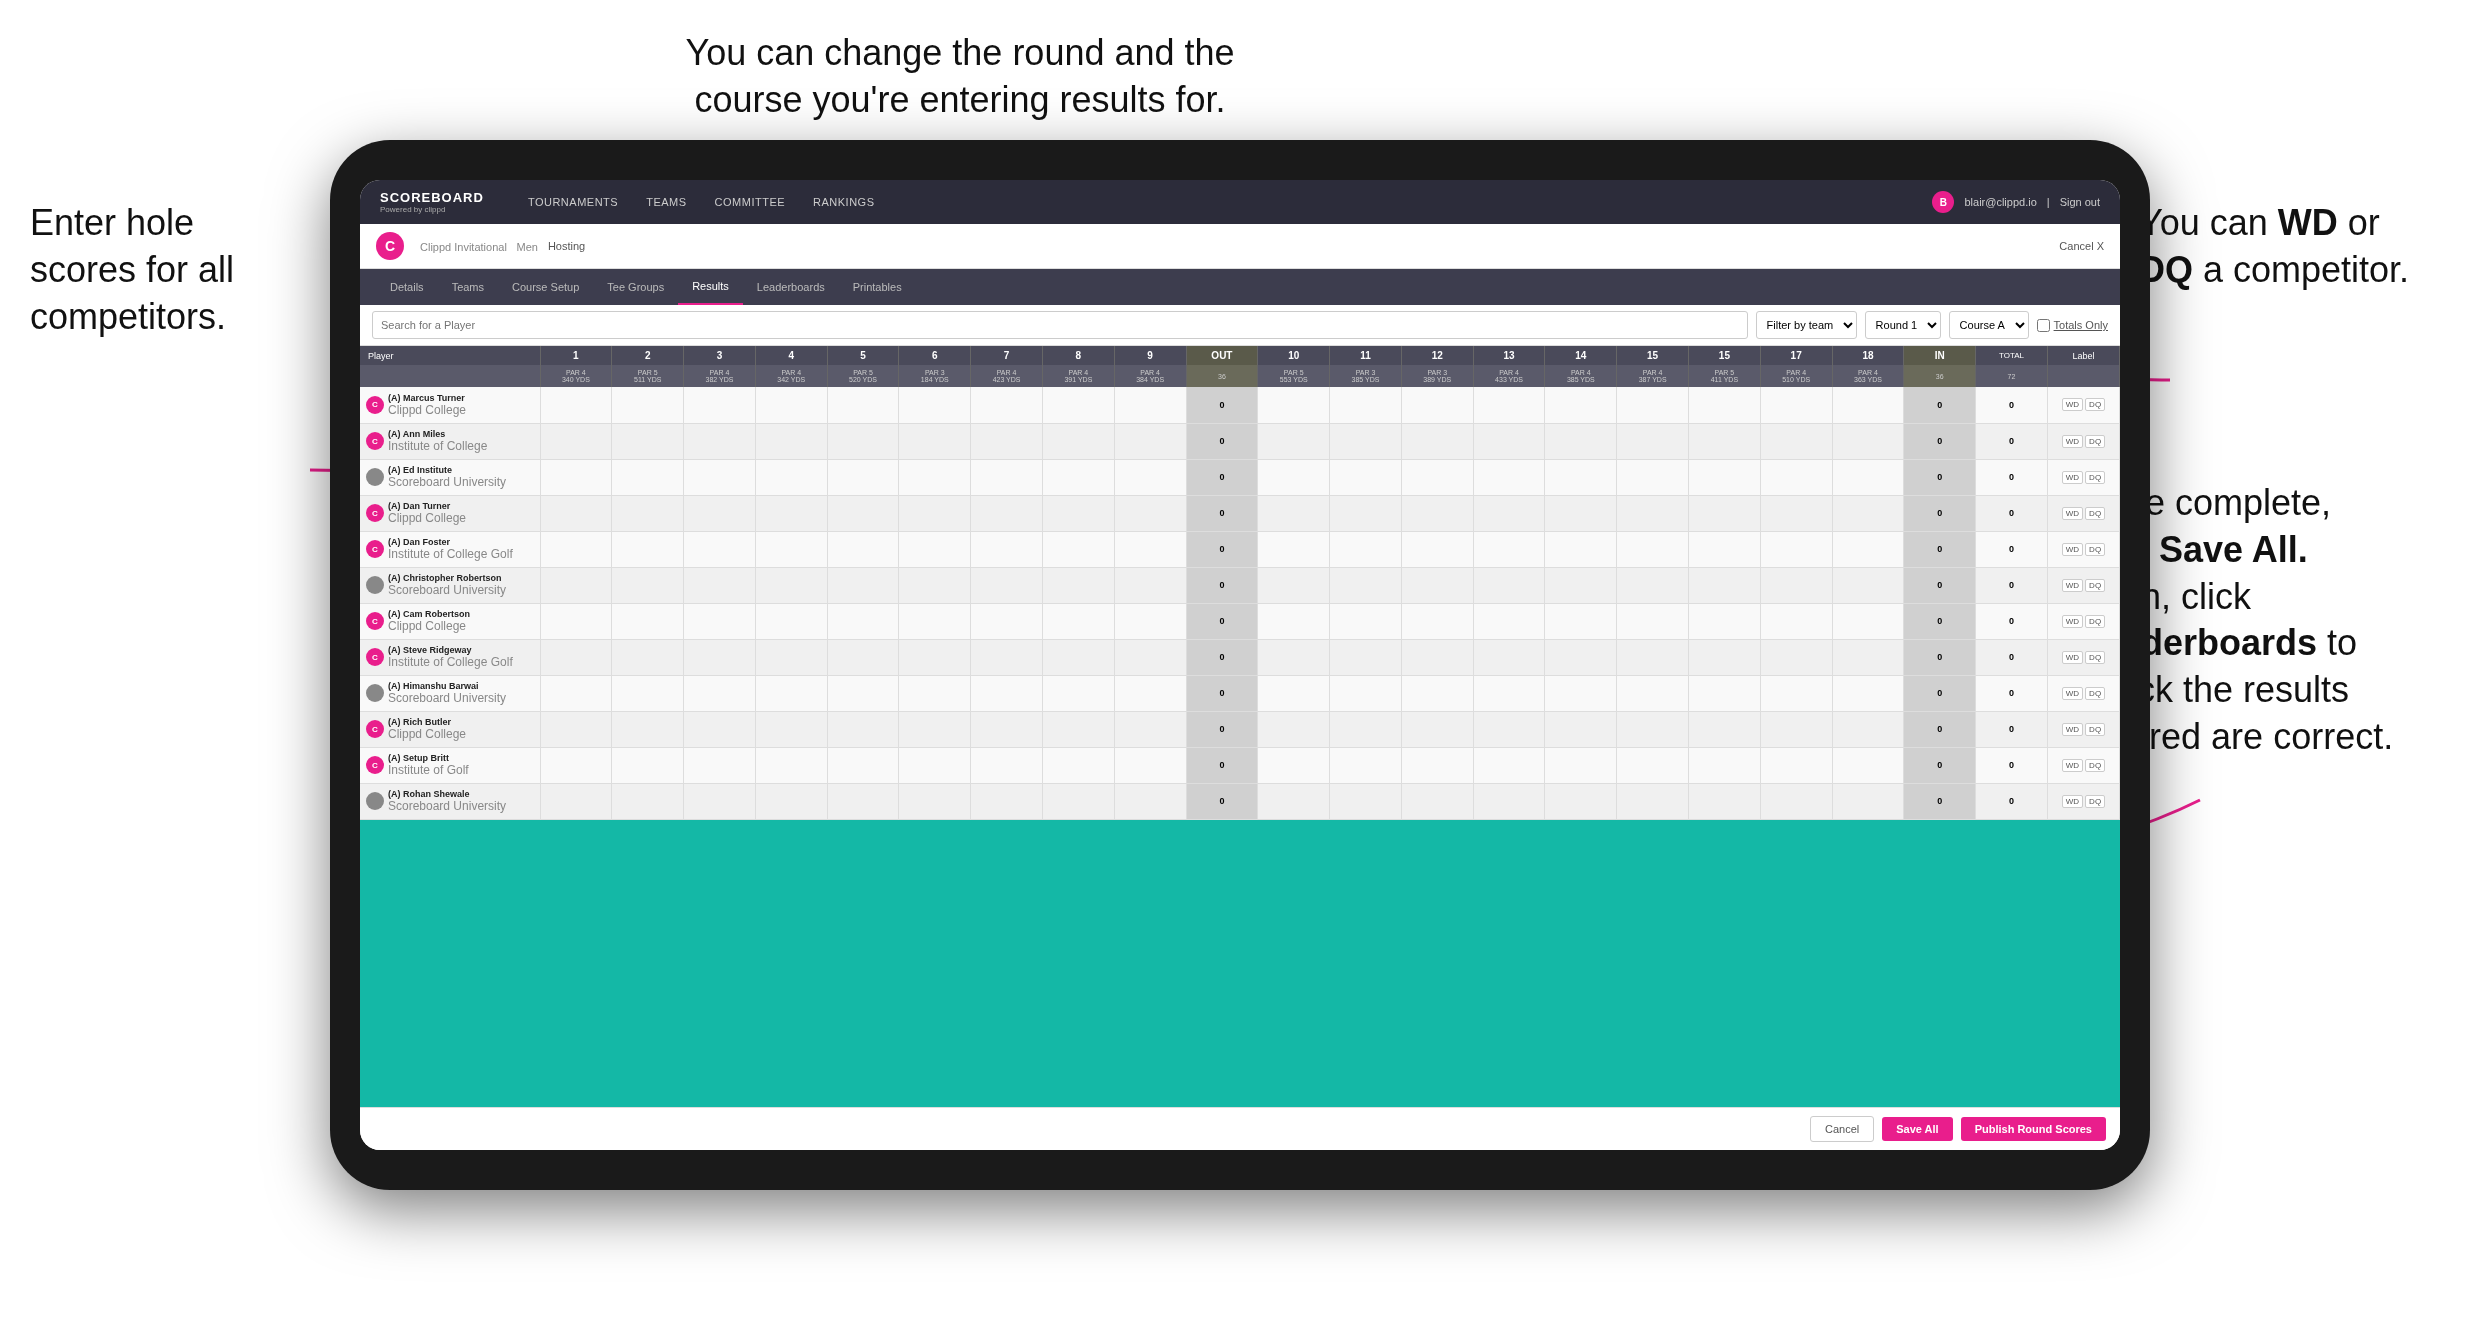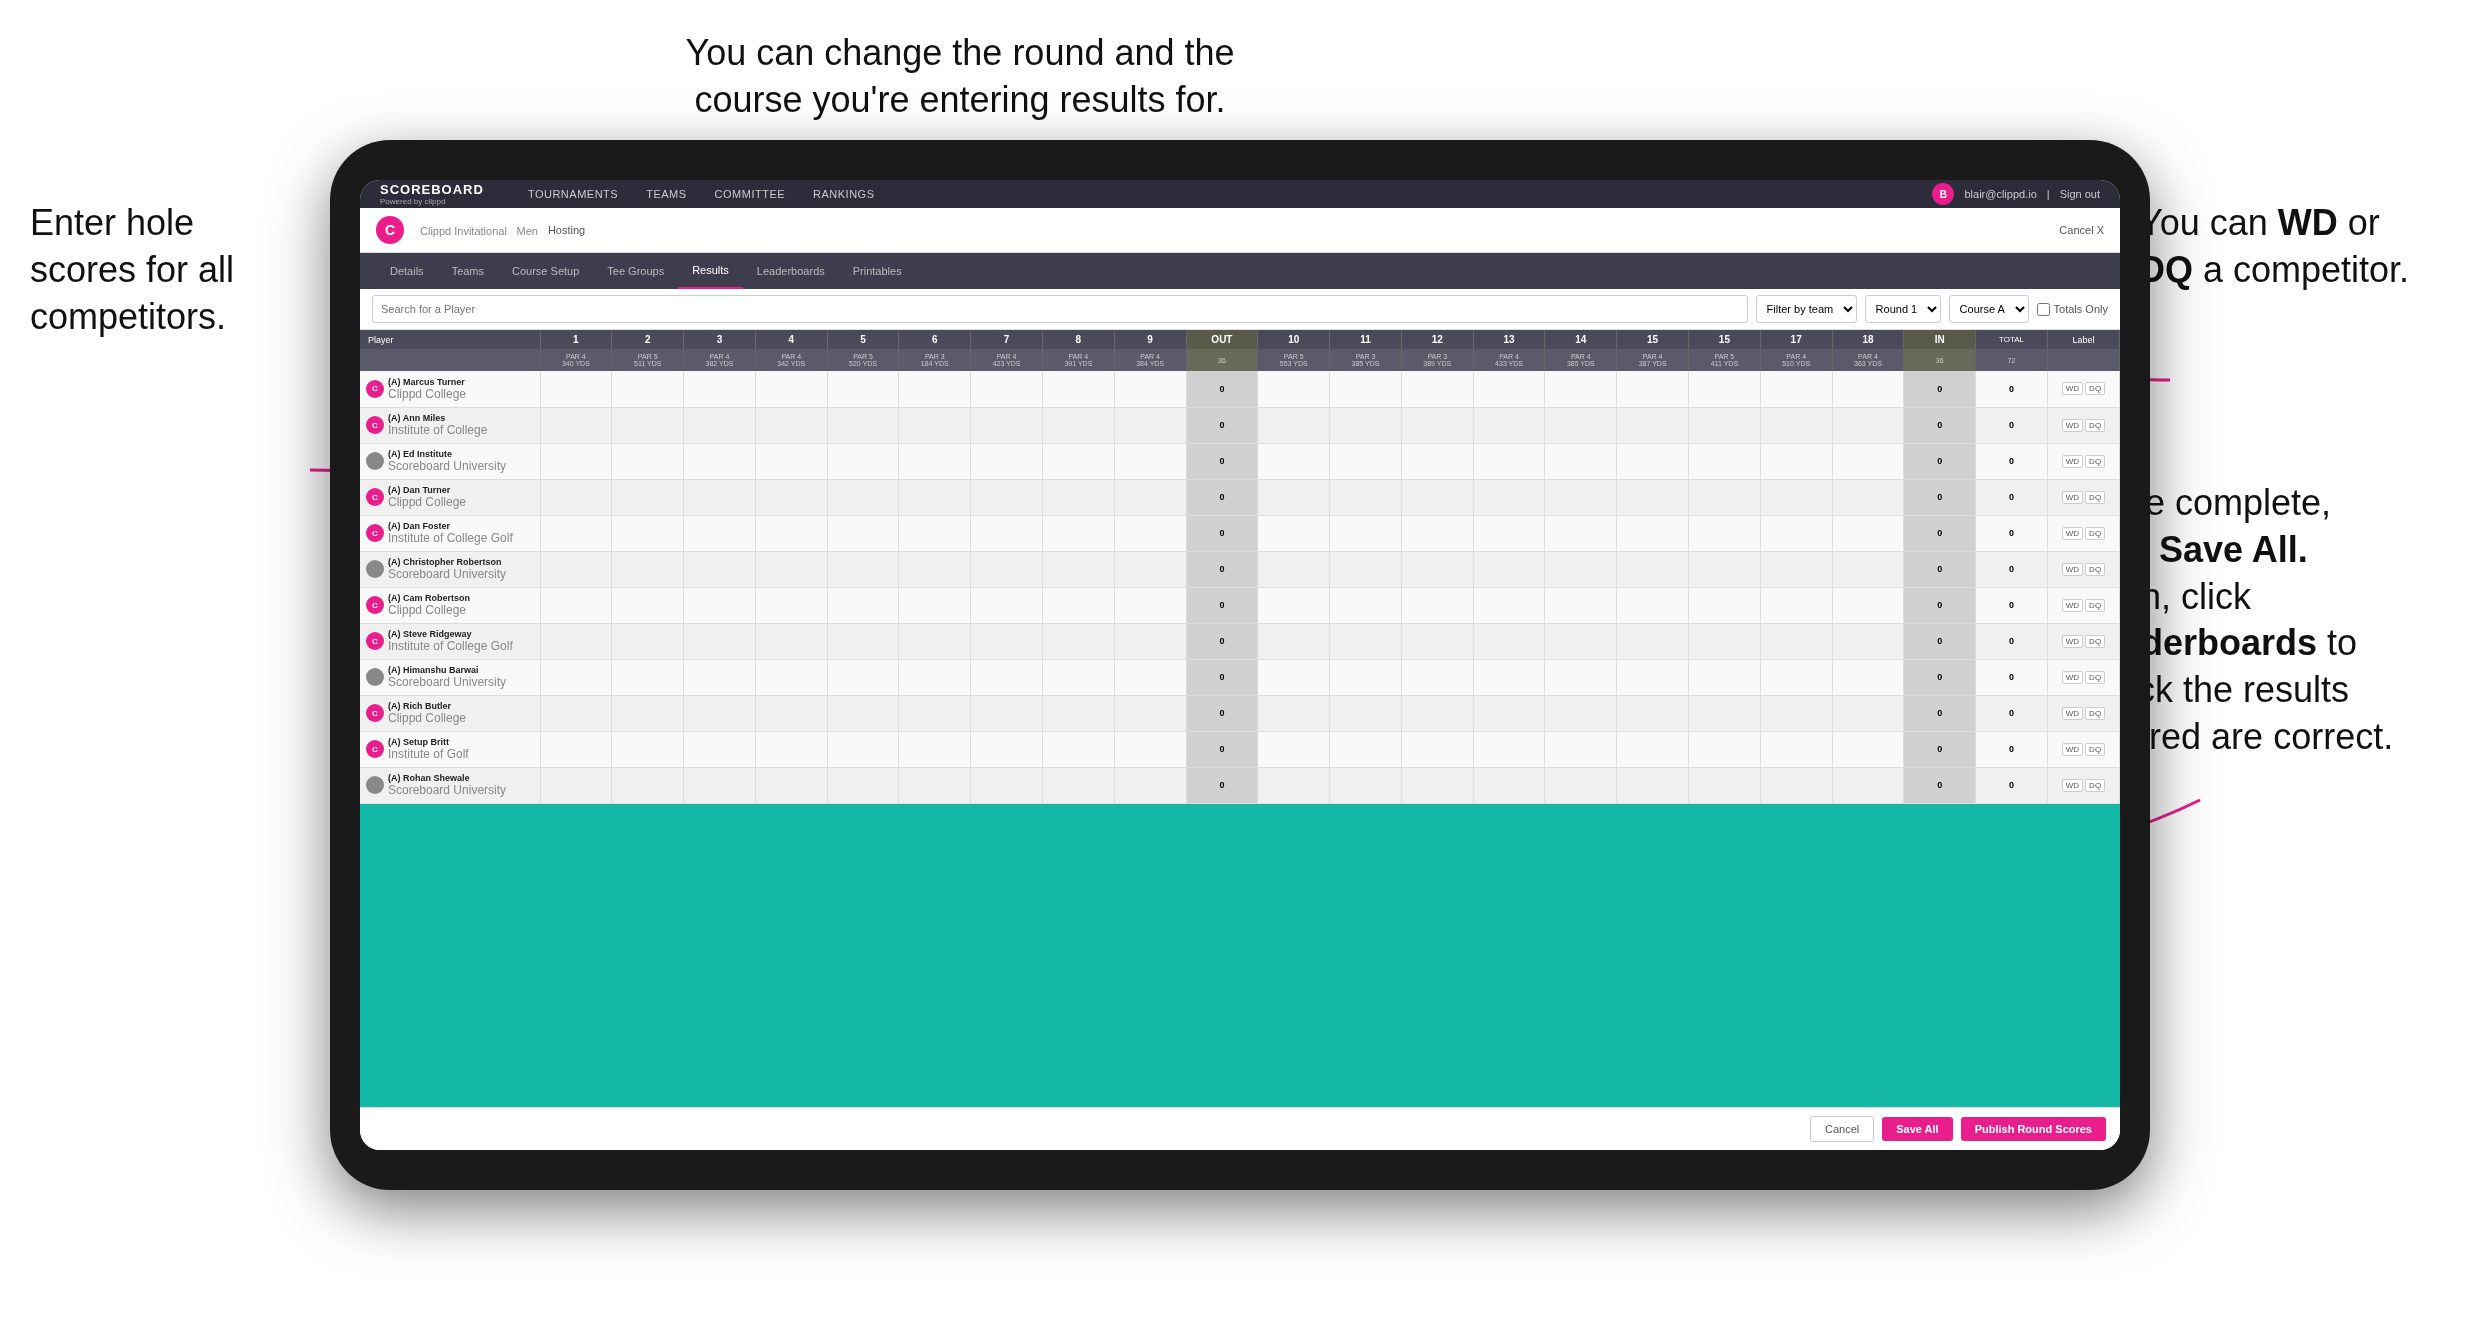--- a/index.html
+++ b/index.html
@@ -73,21 +73,21 @@
       display: flex;
       flex-direction: column;
     }
 
     
     .top-nav {
       background: #2c2c3a;
       display: flex;
       align-items: center;
       padding: 0 20px;
-      height: 28px;
+      height: 44px;
       flex-shrink: 0;
     }
 
     .scoreboard-logo {
       display: flex;
       flex-direction: column;
       margin-right: 30px;
     }
 
     .scoreboard-logo .logo-title {
@@ -245,20 +245,21 @@
       background: #fff;
       cursor: pointer;
     }
 
     .totals-only {
       display: flex;
       align-items: center;
       font-size: 11px;
       color: #555;
       gap: 4px;
+      text-decoration: underline;
     }
 
     
     .scores-container {
       flex: 1;
       overflow: auto;
       background: #14b8a6;
     }
 
     .scores-table {

